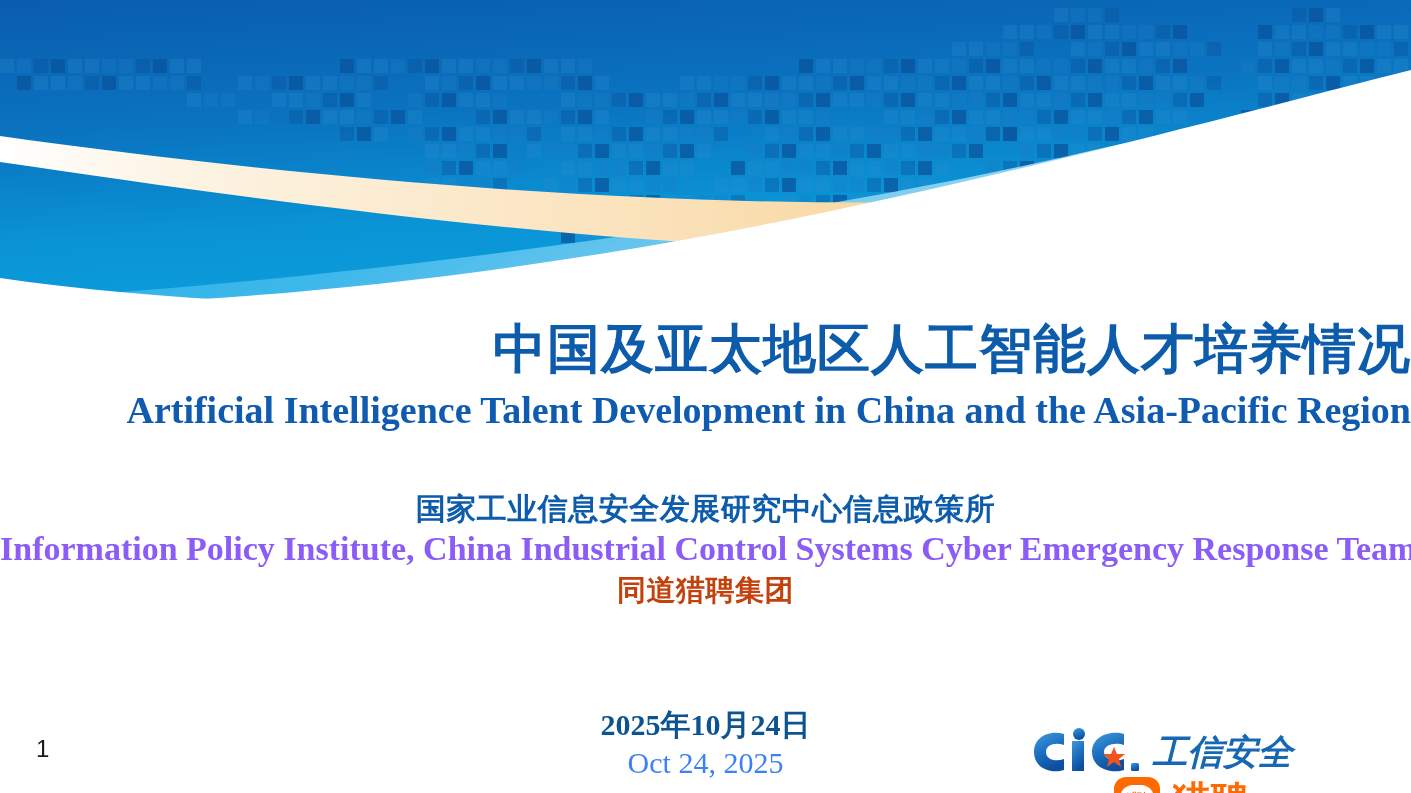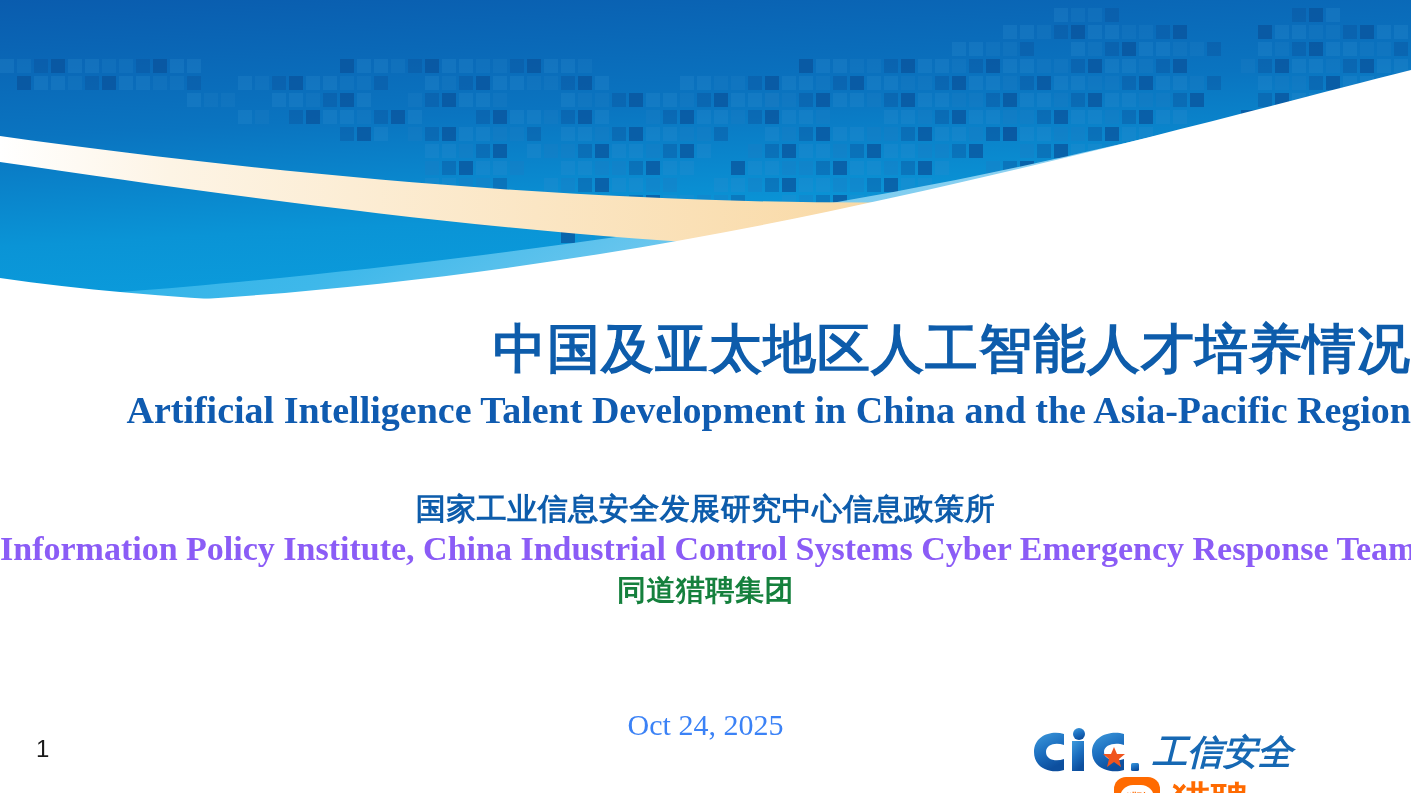--- a/index.html
+++ b/index.html
@@ -77,21 +77,21 @@
   }
   .en-org {
     color: #8b5cf6;
     font-family: "Liberation Serif", "DejaVu Serif", serif;
     font-weight: bold;
     font-size: 34px;
     line-height: 40px;
     white-space: nowrap;
   }
   .cn-org2 {
-    color: #15803d;
+    color: #c2410c;
     font-family: "DejaVu Sans", "Liberation Sans", sans-serif;
     font-weight: bold;
     font-size: 29px;
     line-height: 42px;
     letter-spacing: 0.5px;
     white-space: nowrap;
   }
   .en-org2 {
     color: #0b5491;
     font-family: "Liberation Serif", "DejaVu Serif", serif;
@@ -815,20 +815,21 @@
     <div class="en-title">Artificial Intelligence Talent Development in China and the Asia-Pacific Region</div>
   </div>
 
   <div id="org-block">
     <div class="cn-org">国家工业信息安全发展研究中心信息政策所</div>
     <div class="en-org">Information Policy Institute, China Industrial Control Systems Cyber Emergency Response Team</div>
     <div class="cn-org2">同道猎聘集团</div>
   </div>
 
   <div id="date-block">
+    <div class="cn-date">2025年10月24日</div>
     <div class="en-date">Oct 24, 2025</div>
   </div>
 
   <div id="page-number">1</div>
 
   <div id="logo-row">
 
     <div id="cic-logo">
       <svg width="118" height="50" viewBox="0 0 118 50">
         <defs>

